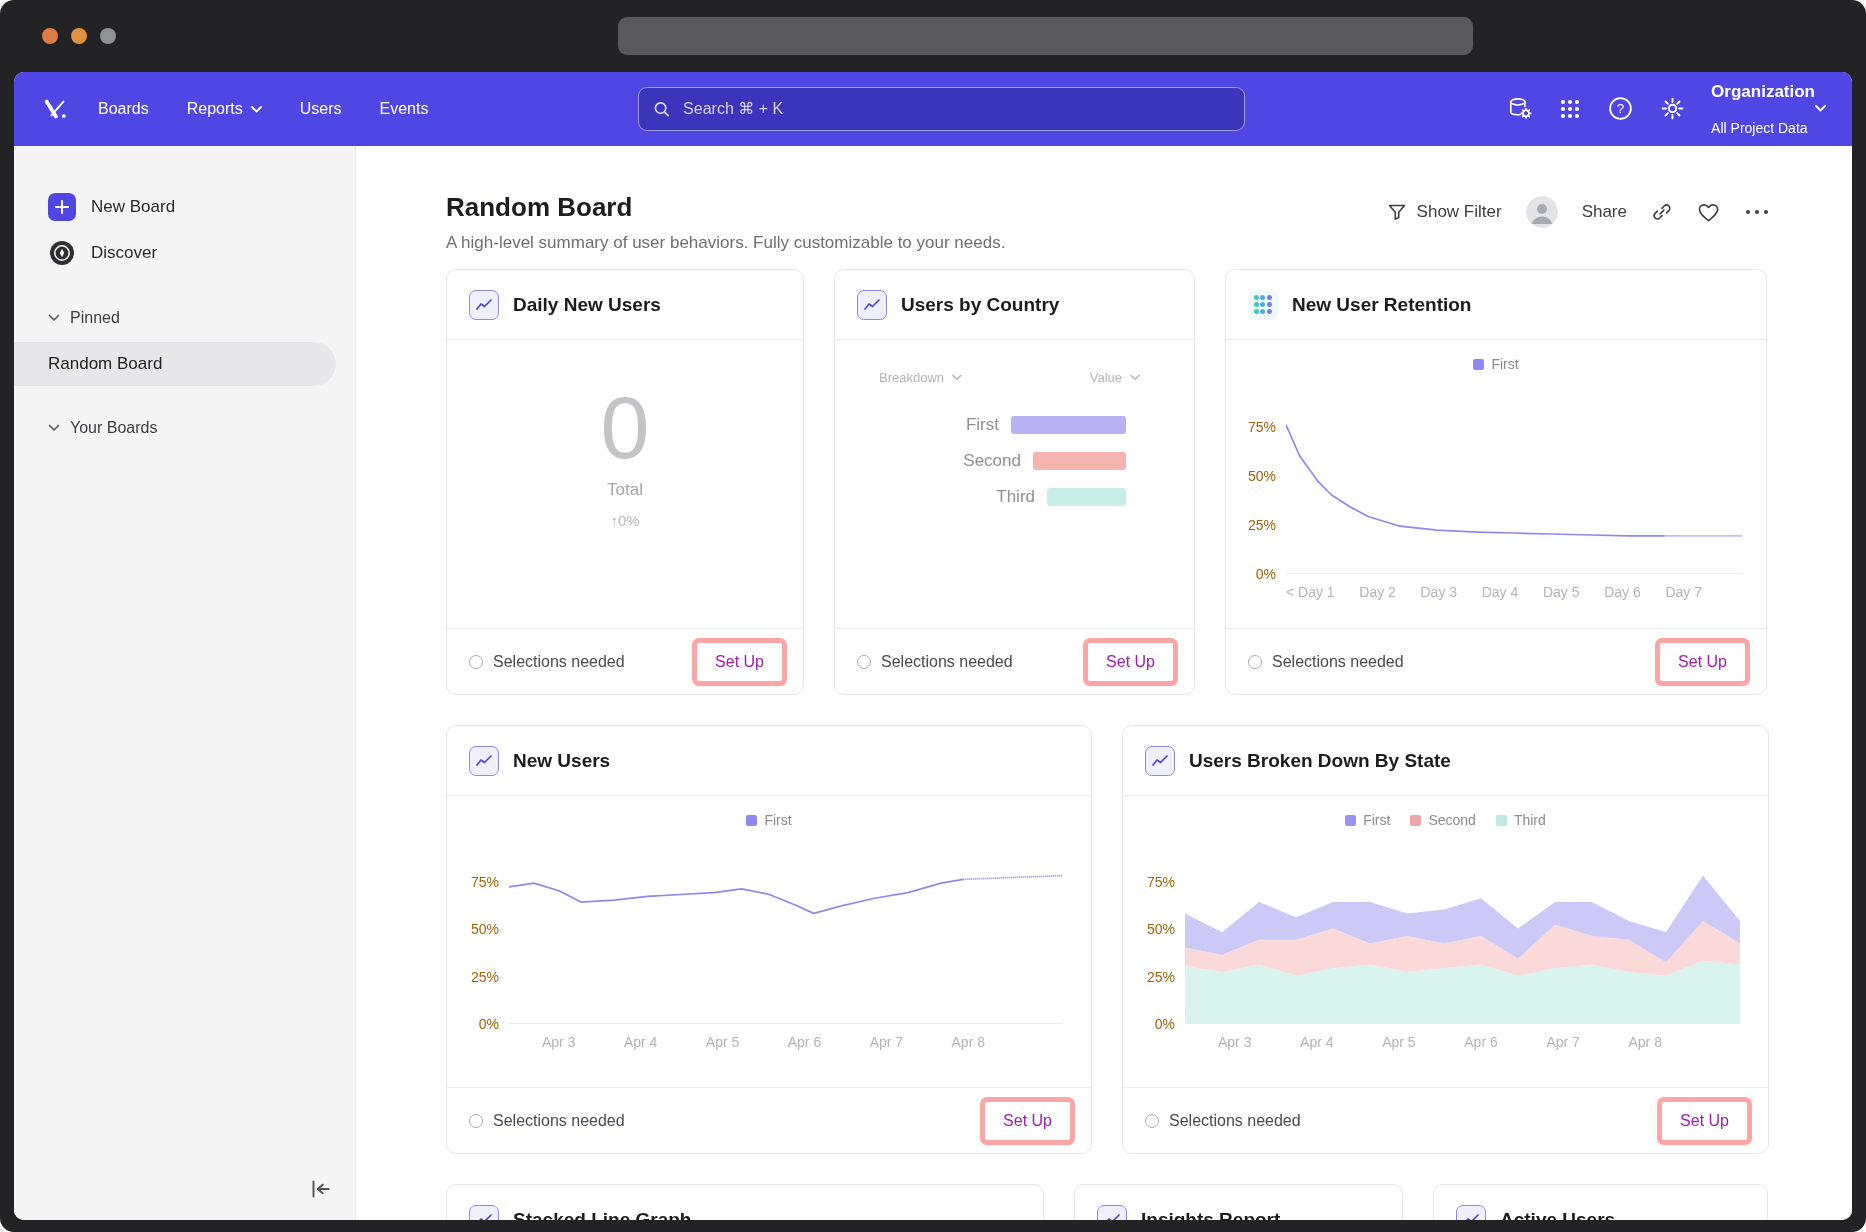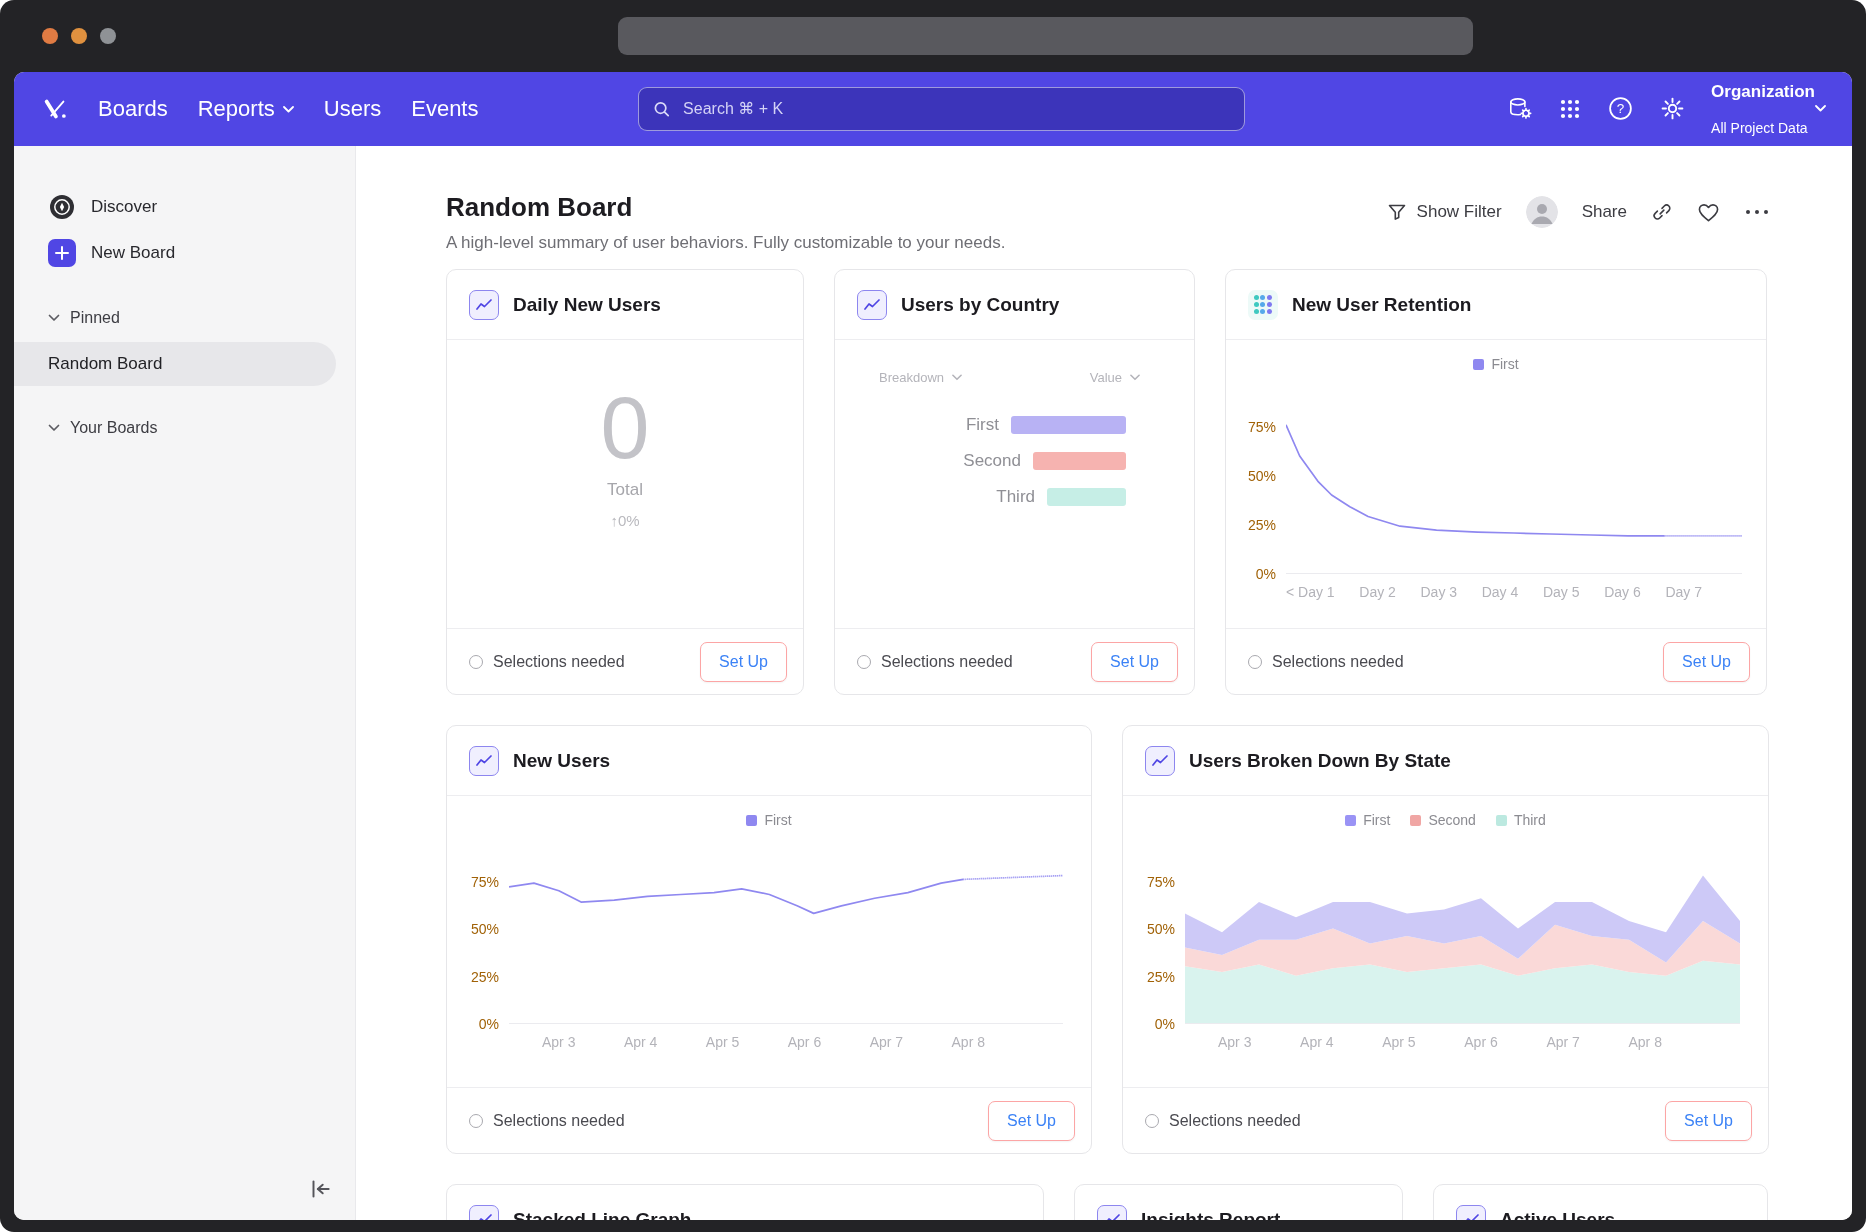--- a/index.html
+++ b/index.html
@@ -9,21 +9,21 @@
   .titlebar{height:72px;display:flex;align-items:center;position:relative;}
   .dots{display:flex;gap:13px;margin-left:28px;}
   .dot{width:16px;height:16px;border-radius:50%;}
   .dot1{background:#e07b43;}.dot2{background:#e0913f;}.dot3{background:#8f9296;}
   .urlbar{position:absolute;left:604px;top:17px;width:855px;height:38px;border-radius:9px;background:#59595e;}
   .app{height:1148px;border-radius:10px;overflow:hidden;display:flex;flex-direction:column;background:#fff;}
 
   
   .nav{flex:0 0 74px;height:74px;background:#5046e4;display:flex;align-items:center;padding:0 26px;position:relative;color:#fff;}
   .logo{width:30px;height:30px;display:flex;align-items:center;justify-content:center;cursor:pointer;}
-  .nav-items{display:flex;gap:30px;margin-left:28px;font-size:22px;font-weight:500;}
+  .nav-items{display:flex;gap:38px;margin-left:28px;font-size:16px;font-weight:500;}
   .nav-items a{display:flex;align-items:center;gap:8px;cursor:pointer;color:#fff;text-decoration:none;}
   .search{position:absolute;left:624px;top:15px;width:607px;height:44px;background:rgba(18,12,90,.30);
     border:1px solid rgba(255,255,255,.5);border-radius:9px;display:flex;align-items:center;padding:0 14px;gap:11px;}
   .search input{background:transparent;border:none;outline:none;color:#fff;font-size:16px;width:100%;font-family:inherit;}
   .search input::placeholder{color:#d4d3f6;}
   .nav-right{margin-left:auto;display:flex;align-items:center;gap:25px;}
   .nav-icon{display:flex;align-items:center;justify-content:center;cursor:pointer;}
   .org{display:flex;align-items:center;cursor:pointer;}
   .org-name{font-size:17px;font-weight:700;line-height:1.15;}
   .org-sub{font-size:14px;line-height:1.15;margin-top:18px;}
@@ -62,21 +62,21 @@
   .retention-icon{width:30px;height:30px;border-radius:7px;background:#edfaf8;display:grid;
     grid-template-columns:repeat(3,1fr);place-items:center;padding:5px;flex:0 0 30px;}
   .ret-dot{width:5px;height:5px;border-radius:50%;}
   .ret-dot:nth-child(3n+1){background:#3ec9c0;}
   .ret-dot:nth-child(3n+2){background:#55a9ea;}
   .ret-dot:nth-child(3n+3){background:#7e79f0;}
   .card-body{flex:1;position:relative;min-height:0;}
   .card-footer{flex:0 0 66px;border-top:1px solid #ededf0;display:flex;align-items:center;justify-content:space-between;padding:0 16px 0 22px;}
   .status{display:flex;align-items:center;gap:10px;color:#4a4a50;font-size:16px;}
   .status-circle{width:14px;height:14px;border:1.5px solid #a9a9af;border-radius:50%;}
-  .setup-btn{background:#fff;border:1px solid #fca5a5;border-radius:7px;padding:10px 18px;font-size:16px;color:#3b82f6;
+  .setup-btn{background:#fff;border:5px solid #fca5a5;border-radius:7px;padding:10px 18px;font-size:16px;color:#a21caf;
     font-family:inherit;cursor:pointer;box-shadow:0 1px 2px rgba(0,0,0,.05);}
 
   
   .big-wrap{display:flex;flex-direction:column;align-items:center;padding-top:44px;}
   .big-number{font-size:88px;color:#c3c3c8;line-height:1;}
   .big-label{font-size:17px;color:#a6a6ab;margin-top:8px;}
   .big-delta{font-size:15px;color:#b9b9be;margin-top:12px;}
 
   
   .dd-row{display:flex;justify-content:space-between;padding:30px 54px 0 44px;font-size:13px;color:#b4b4ba;}
@@ -192,34 +192,34 @@
               <polyline points="1,1 5.5,5.5 10,1" fill="none" stroke="#fff" stroke-width="1.8" stroke-linecap="round" stroke-linejoin="round"></polyline>
             </svg>
         </div>
       </div>
     </header>
 
     <div class="bodywrap">
 
       <aside class="sidebar">
         <div class="side-item">
+          <span class="icon-newboard">
+            <svg width="14" height="14" viewBox="0 0 14 14" stroke="#fff" stroke-width="2" stroke-linecap="round">
+                <path d="M7 1v12M1 7h12"></path>
+              </svg>
+          </span>
+          <span>New Board</span>
+        </div>
+        <div class="side-item">
           <svg width="28" height="28" viewBox="0 0 28 28">
             <circle cx="14" cy="14" r="12" fill="#2e2e33"></circle>
             <circle cx="14" cy="14" r="7.2" fill="none" stroke="#fff" stroke-width="1.5"></circle>
             <path d="M14 9.8 L16.1 14 L14 18.2 L11.9 14 Z" fill="#fff"></path>
           </svg>
           <span>Discover</span>
-        </div>
-        <div class="side-item">
-          <span class="icon-newboard">
-            <svg width="14" height="14" viewBox="0 0 14 14" stroke="#fff" stroke-width="2" stroke-linecap="round">
-                <path d="M7 1v12M1 7h12"></path>
-              </svg>
-          </span>
-          <span>New Board</span>
         </div>
         <div class="side-section">
           <svg width="12" height="8" viewBox="0 0 12 8">
               <polyline points="1.5,1.5 6,6 10.5,1.5" fill="none" stroke="#5c5c62" stroke-width="1.7" stroke-linecap="round" stroke-linejoin="round"></polyline>
             </svg>
           <span>Pinned</span>
         </div>
         <div class="side-selected">
           <span>Random Board</span>
         </div>

